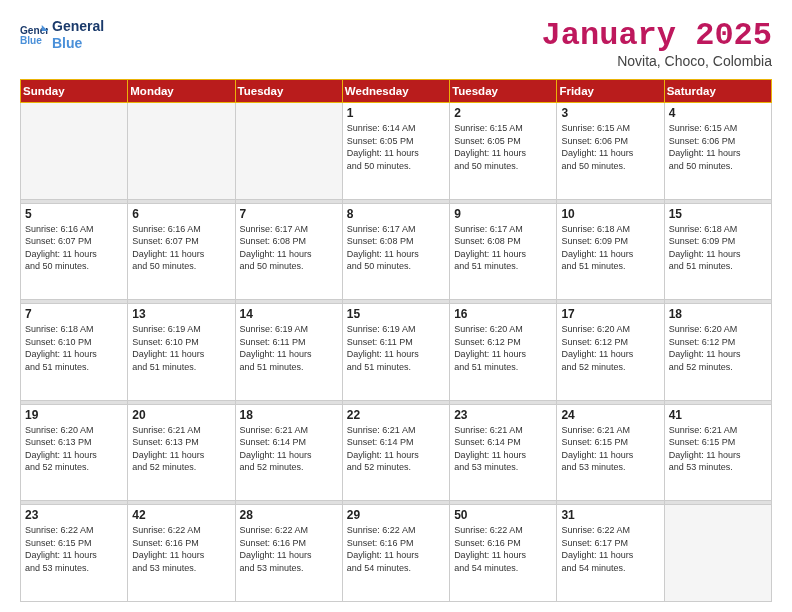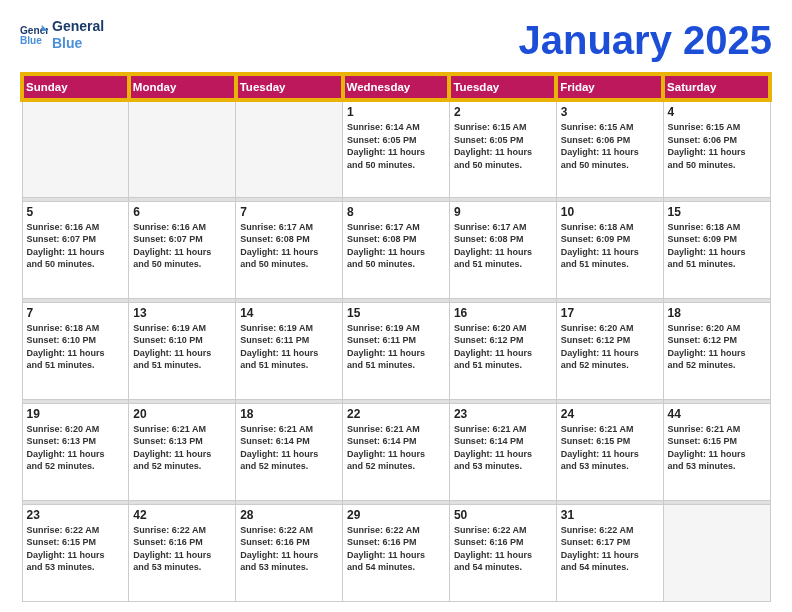--- a/index.html
+++ b/index.html
@@ -38,44 +38,45 @@
       color: #4a90d9;
     }
     .logo-icon {
       width: 28px;
       height: 24px;
     }
     .title-block {
       text-align: right;
     }
     .month-title {
-      font-size: 40px;
+      font-size: 32px;
       font-weight: bold;
-      color: #1d4ed8;
+      color: #be185d;
       line-height: 1.1;
+      font-family: Liberation Mono, monospace;
     }
     .subtitle {
       font-size: 14px;
       color: #444;
     }
     .calendar {
       flex: 1;
       border: 1px solid #ccc;
       border-collapse: collapse;
       width: 100%;
       table-layout: fixed;
     }
     .calendar th {
-      background: #be185d;
+      background: #b91c1c;
       color: #fff;
       font-size: 11.5px;
       font-weight: bold;
       padding: 5px 2px;
       text-align: left;
-      border: 4px solid #eab308;
+      border: 1px solid #eab308;
     }
     .calendar td {
       border: 1px solid #ccc;
       vertical-align: top;
       padding: 3px 4px;
       font-size: 9.5px;
       color: #222;
       background: #fff;
       height: 78px;
     }
@@ -88,21 +89,20 @@
     .day-num {
       font-size: 12px;
       font-weight: bold;
       display: block;
       margin-bottom: 2px;
     }
     .day-info {
       font-size: 9px;
       line-height: 1.4;
       color: #333;
-      font-weight: bold;
     }
   </style>
 </head>
 <body>
 
 <div class="page">
   <div class="header">
     <div class="logo">
       <svg class="logo-icon" viewBox="0 0 36 30" xmlns="http://www.w3.org/2000/svg">
         <text x="0" y="14" font-size="13" font-weight="bold" fill="#1a3a6b">General</text>
@@ -111,20 +111,21 @@
       </svg>
       <div>
         <div class="logo-text">
           <div>General</div>
           <div><span>Blue</span></div>
         </div>
       </div>
     </div>
     <div class="title-block">
       <div class="month-title">January 2025</div>
+      <div class="subtitle">Novita, Choco, Colombia</div>
     </div>
   </div>
 
   <table class="calendar">
     <thead>
       <tr>
         <th>Sunday</th>
         <th>Monday</th>
         <th>Tuesday</th>
         <th>Wednesday</th>
@@ -333,21 +334,21 @@
 and 53 minutes.</div>
           </td>
           <td>
             <span class="day-num">24</span>
             <div class="day-info" style="white-space: pre-line;">Sunrise: 6:21 AM
 Sunset: 6:15 PM
 Daylight: 11 hours
 and 53 minutes.</div>
           </td>
           <td>
-            <span class="day-num">44</span>
+            <span class="day-num">41</span>
             <div class="day-info" style="white-space: pre-line;">Sunrise: 6:21 AM
 Sunset: 6:15 PM
 Daylight: 11 hours
 and 53 minutes.</div>
           </td>
         </tr>
         <tr style="height: 3px;">
           <td style="background: rgb(224, 224, 224); height: 3px; padding: 0px;"></td>
           <td style="background: rgb(224, 224, 224); height: 3px; padding: 0px;"></td>
           <td style="background: rgb(224, 224, 224); height: 3px; padding: 0px;"></td>

